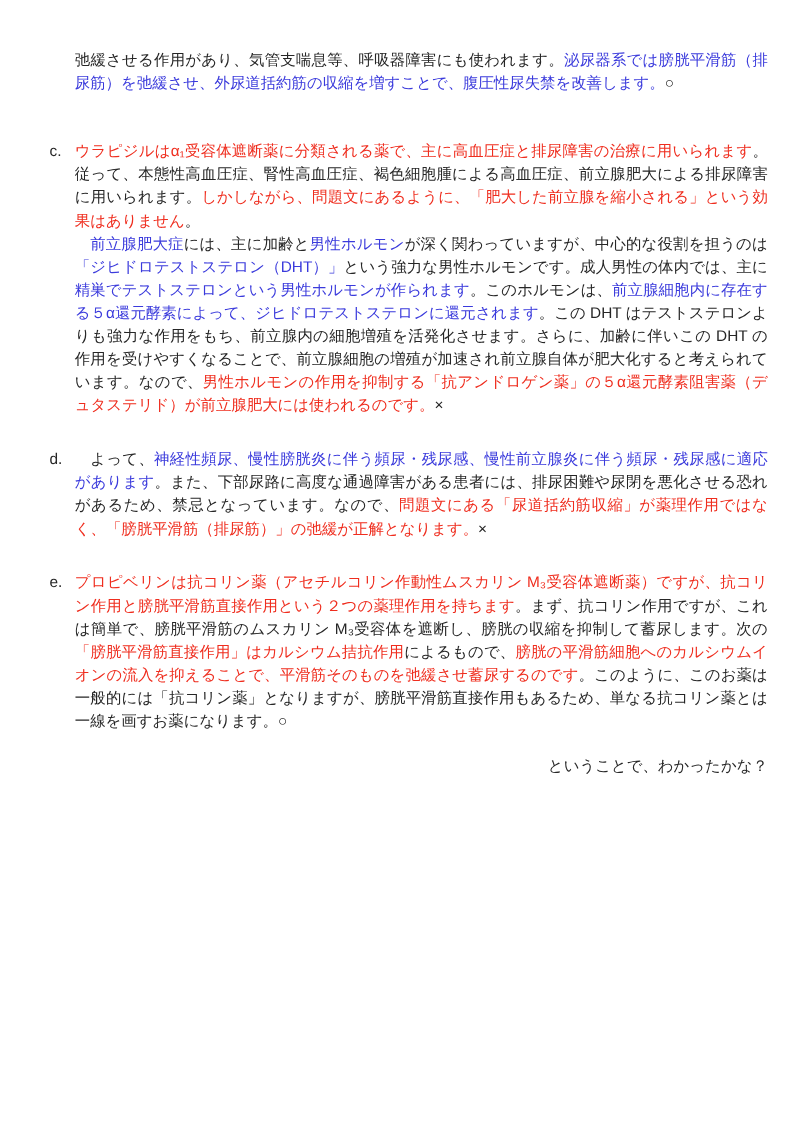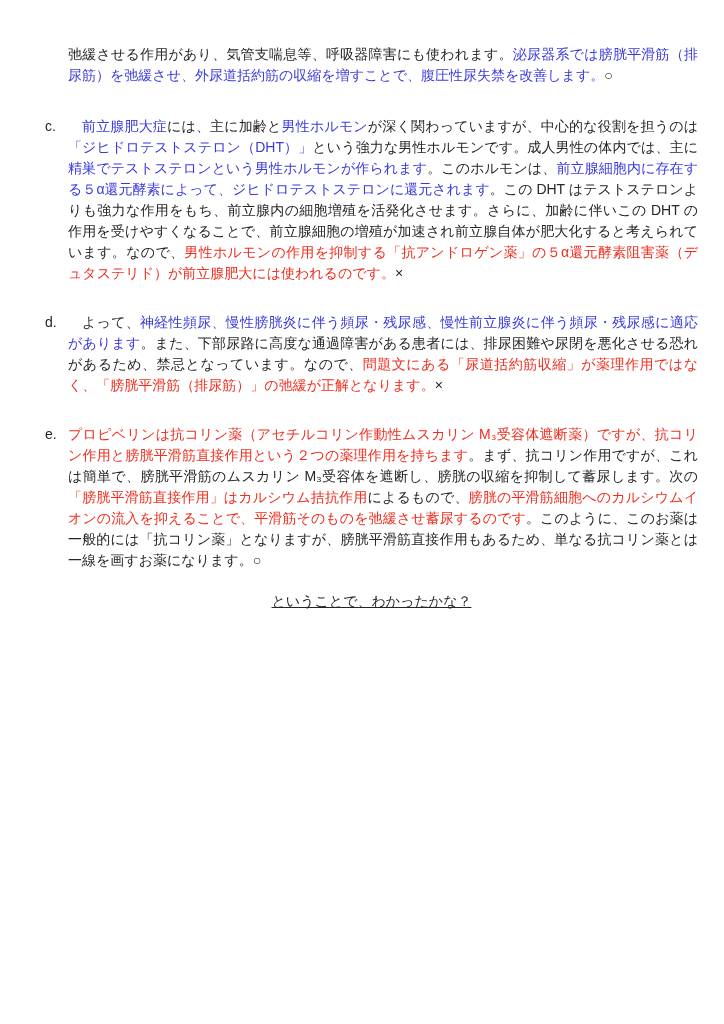--- a/index.html
+++ b/index.html
@@ -16,44 +16,45 @@
     line-height: 21px;
     color: var(--ink, #262626);
     overflow: hidden;
   }
   .para {
     margin: 0;
     text-align: justify;
     word-break: break-all;
   }
   .para.indent { text-indent: 1em; }
-  .intro { margin-left: 23px; margin-bottom: 30px; }
+  .intro { margin-left: 23px; margin-bottom: 41px; }
   .items { list-style: none; margin: 0; padding: 0; }
   .item { display: flex; margin-bottom: 28px; }
   .item:last-child { margin-bottom: 0; }
   .item .label {
     flex: 0 0 23px;
     color: var(--ink, #262626);
   }
   .item .body { flex: 1; min-width: 0; }
-  .closing { margin: 20px 0 0 0; text-align: center; text-decoration: underline; }
+  .closing { margin: 20px 0 0 0; text-align: right; }
   .run-black { color: var(--ink, #262626); }
   .run-blue  { color: var(--accent-blue, #3a3adc); }
   .run-red   { color: var(--accent-red, #ef2d1e); }
 </style>
 </head>
 <body>
 
 <div class="page">
   <p class="para intro"><span class="run-black">弛緩させる作用があり、気管支喘息等、呼吸器障害にも使われます。</span><span class="run-blue">泌尿器系では膀胱平滑筋（排尿筋）を弛緩させ、外尿道括約筋の収縮を増すことで、腹圧性尿失禁を改善します。</span><span class="run-black">○</span></p>
 
   <ol class="items" id="items">
   <li class="item">
     <span class="label">c.</span>
     <div class="body">
+          <p class="para"><span class="run-red">ウラピジルはα₁受容体遮断薬に分類される薬で、主に高血圧症と排尿障害の治療に用いられます</span><span class="run-black">。従って、本態性高血圧症、腎性高血圧症、褐色細胞腫による高血圧症、前立腺肥大による排尿障害に用いられます。</span><span class="run-red">しかしながら、問題文にあるように、「肥大した前立腺を縮小される」という効果はありません</span><span class="run-black">。</span></p>
           <p class="para indent"><span class="run-blue">前立腺肥大症</span><span class="run-black">には、主に加齢と</span><span class="run-blue">男性ホルモン</span><span class="run-black">が深く関わっていますが、中心的な役割を担うのは</span><span class="run-blue">「ジヒドロテストステロン（DHT）」</span><span class="run-black">という強力な男性ホルモンです。成人男性の体内では、主に</span><span class="run-blue">精巣でテストステロンという男性ホルモンが作られます</span><span class="run-black">。このホルモンは、</span><span class="run-blue">前立腺細胞内に存在する５α還元酵素によって、ジヒドロテストステロンに還元されます</span><span class="run-black">。この DHT はテストステロンよりも強力な作用をもち、前立腺内の細胞増殖を活発化させます。さらに、加齢に伴いこの DHT の作用を受けやすくなることで、前立腺細胞の増殖が加速され前立腺自体が肥大化すると考えられています。なので、</span><span class="run-red">男性ホルモンの作用を抑制する「抗アンドロゲン薬」の５α還元酵素阻害薬（デュタステリド）が前立腺肥大には使われるのです。</span><span class="run-black">×</span></p>
         </div>
   </li>
 
   <li class="item">
     <span class="label">d.</span>
     <div class="body">
           <p class="para indent"><span class="run-black">よって、</span><span class="run-blue">神経性頻尿、慢性膀胱炎に伴う頻尿・残尿感、慢性前立腺炎に伴う頻尿・残尿感に適応があります</span><span class="run-black">。また、下部尿路に高度な通過障害がある患者には、排尿困難や尿閉を悪化させる恐れがあるため、禁忌となっています。なので、</span><span class="run-red">問題文にある「尿道括約筋収縮」が薬理作用ではなく、「膀胱平滑筋（排尿筋）」の弛緩が正解となります。</span><span class="run-black">×</span></p>
         </div>
   </li>

